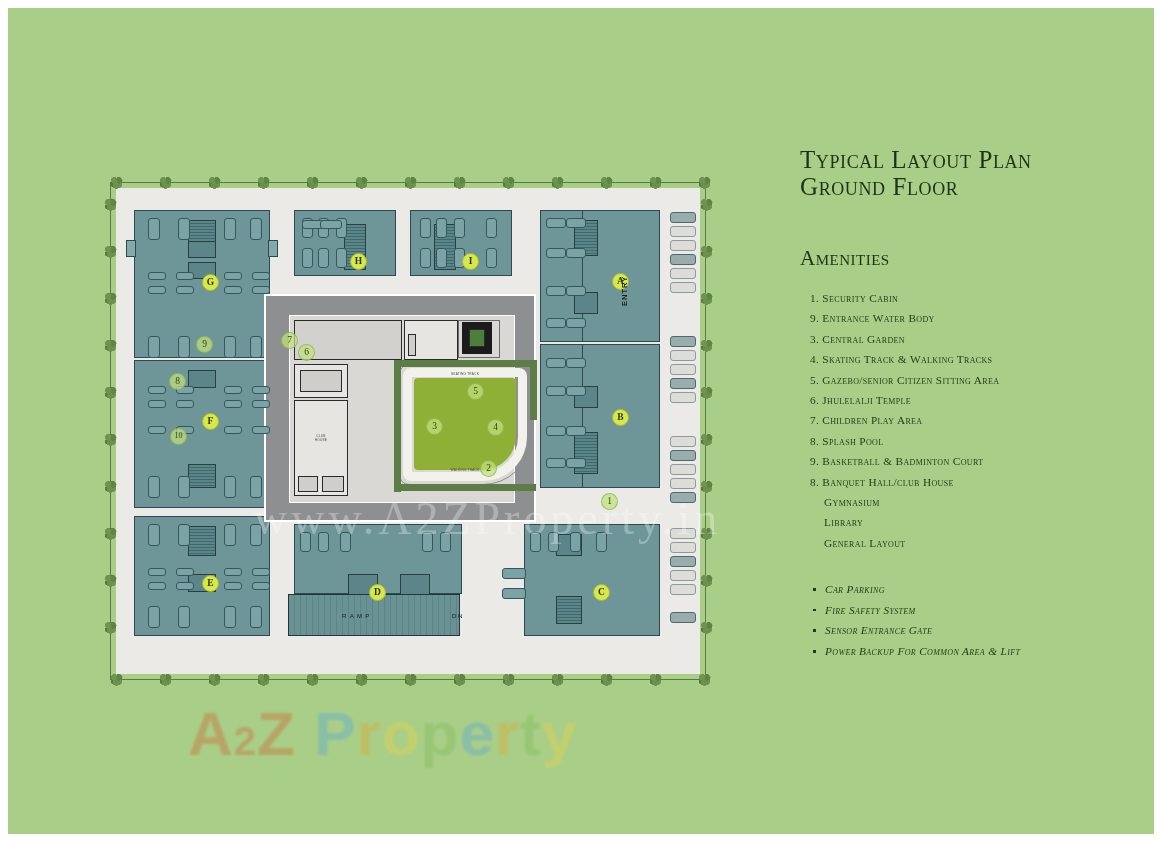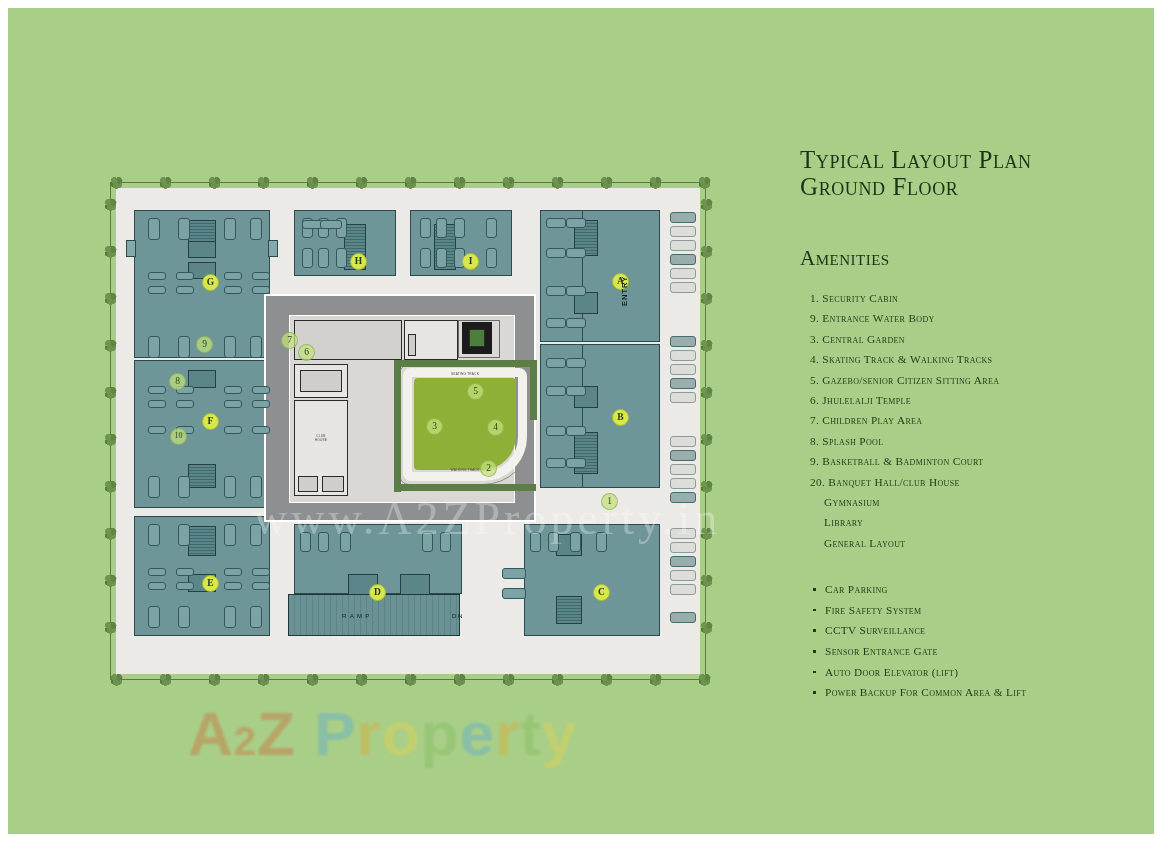--- a/index.html
+++ b/index.html
@@ -52,21 +52,21 @@
     font-family: "Liberation Serif", serif;
     font-size: 11.3px;
     color: #1f3a18;
     font-variant: small-caps;
     letter-spacing: 0.35px;
     line-height: 20.4px;
     white-space: nowrap;
   }
   #numbered-list { margin-top: 17px; margin-left: 10px; }
   .sub-amenity { margin-left: 14px; }
-  #bullet-list { margin-top: 26px; margin-left: 10px; }
+  #bullet-list { margin-top: 26px; margin-left: 10px; font-style: italic; }
   .bullet-row {
     font-family: "Liberation Serif", serif;
     font-size: 11.3px;
     color: #1f3a18;
     font-variant: small-caps;
     letter-spacing: 0.35px;
     line-height: 20.6px;
     white-space: nowrap;
     position: relative;
     padding-left: 15px;
@@ -602,31 +602,29 @@
     <div id="numbered-list">
         <div class="amenity-row">1. Security Cabin</div>
         <div class="amenity-row">9. Entrance Water Body</div>
         <div class="amenity-row">3. Central Garden</div>
         <div class="amenity-row">4. Skating Track &amp; Walking Tracks</div>
         <div class="amenity-row">5. Gazebo/senior Citizen Sitting Area</div>
         <div class="amenity-row">6. Jhulelalji Temple</div>
         <div class="amenity-row">7. Children Play Area</div>
         <div class="amenity-row">8. Splash Pool</div>
         <div class="amenity-row">9. Basketball &amp; Badminton Court</div>
-        <div class="amenity-row">20. Banquet Hall/club House</div>
+        <div class="amenity-row">8. Banquet Hall/club House</div>
         <div class="amenity-row sub-amenity">Gymnasium</div>
         <div class="amenity-row sub-amenity">Library</div>
         <div class="amenity-row sub-amenity">General Layout</div>
       </div>
     <div id="bullet-list">
         <div class="bullet-row">Car Parking</div>
         <div class="bullet-row">Fire Safety System</div>
-        <div class="bullet-row">CCTV Surveillance</div>
         <div class="bullet-row">Sensor Entrance Gate</div>
-        <div class="bullet-row">Auto Door Elevator (lift)</div>
         <div class="bullet-row">Power Backup For Common Area &amp; Lift</div>
       </div>
   </div>
 
   <div id="wm-logo">
     <span class="a2z">A</span><span class="a2z sub">2</span><span class="a2z">Z</span><span> </span><span class="p1">P</span><span class="p2">r</span><span class="p3">o</span><span class="p4">p</span><span class="p5">e</span><span class="p6">r</span><span class="p7">t</span><span class="p8">y</span>
   </div>
 
 </div>
 

